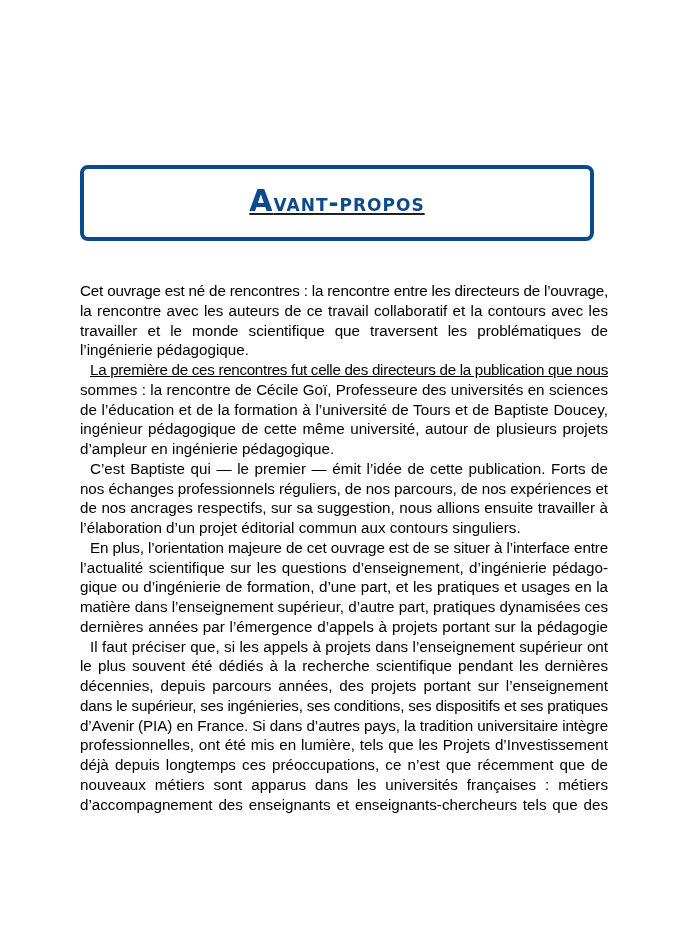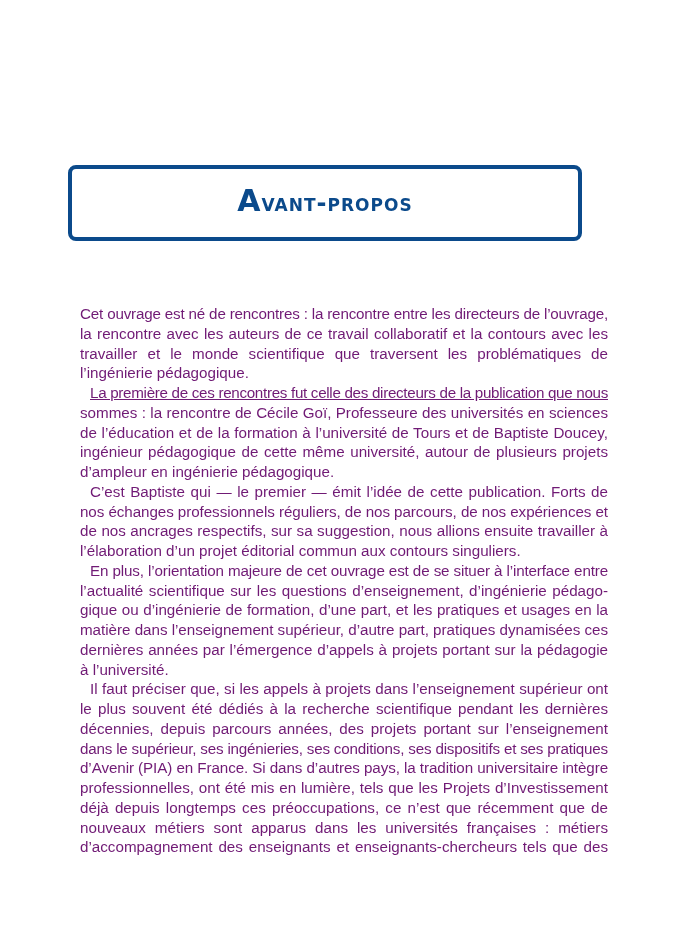--- a/index.html
+++ b/index.html
@@ -10,52 +10,53 @@
     body {
       width: 700px;
       height: 950px;
       position: relative;
       overflow: hidden;
       font-family: "Liberation Sans", "DejaVu Sans", sans-serif;
       color: #231f20;
     }
     .title-box {
       position: absolute;
-      left: 68px;
+      left: 80px;
       top: 165px;
       width: 506px;
       height: 68px;
       border: 4px solid #0b4a8b;
       border-radius: 8px;
       display: flex;
       align-items: center;
       justify-content: center;
+      text-decoration: underline;
     }
     .title {
       font-family: "DejaVu Sans", sans-serif;
       font-weight: bold;
       color: #0b4a8b;
       font-size: 24px;
       letter-spacing: 1px;
       font-variant: small-caps;
       margin: 0;
       line-height: 1;
       transform: translateY(-2px);
     }
     .title .cap {
       font-size: 30px;
     }
     .body-text {
       position: absolute;
       left: 80px;
-      top: 304px;
+      top: 281px;
       width: 528px;
       font-size: 15.2px;
       line-height: 19.75px;
-      color: #701a75;
+      color: #000000;
     }
     .line {
       display: block;
       white-space: nowrap;
       text-align: justify;
       text-align-last: justify;
       height: 19.75px;
       overflow: visible;
     }
     .line.last {
@@ -88,21 +89,20 @@
   <span class="line indent">C’est Baptiste qui — le premier — émit l’idée de cette publication. Forts de</span>
   <span class="line" style="letter-spacing: -0.0724432px;">nos échanges professionnels réguliers, de nos parcours, de nos expériences et</span>
   <span class="line">de nos ancrages respectifs, sur sa suggestion, nous allions ensuite travailler à</span>
   <span class="line last">l’élaboration d’un projet éditorial commun aux contours singuliers.</span>
 
   <span class="line indent" style="letter-spacing: -0.143449px;">En plus, l’orientation majeure de cet ouvrage est de se situer à l’interface entre</span>
   <span class="line">l’actualité scientifique sur les questions d’enseignement, d’ingénierie pédago-</span>
   <span class="line">gique ou d’ingénierie de formation, d’une part, et les pratiques et usages en la</span>
   <span class="line" style="letter-spacing: -0.0282062px;">matière dans l’enseignement supérieur, d’autre part, pratiques dynamisées ces</span>
   <span class="line">dernières années par l’émergence d’appels à projets portant sur la pédagogie</span>
-  <span class="line last">à l’université.</span>
 
   <span class="line indent">Il faut préciser que, si les appels à projets dans l’enseignement supérieur ont</span>
   <span class="line">le plus souvent été dédiés à la recherche scientifique pendant les dernières</span>
   <span class="line">décennies, depuis parcours années, des projets portant sur l’enseignement</span>
   <span class="line" style="letter-spacing: -0.196615px;">dans le supérieur, ses ingénieries, ses conditions, ses dispositifs et ses pratiques</span>
   <span class="line" style="letter-spacing: -0.0833961px;">d’Avenir (PIA) en France. Si dans d’autres pays, la tradition universitaire intègre</span>
   <span class="line">professionnelles, ont été mis en lumière, tels que les Projets d’Investissement</span>
   <span class="line">déjà depuis longtemps ces préoccupations, ce n’est que récemment que de</span>
   <span class="line">nouveaux métiers sont apparus dans les universités françaises : métiers</span>
   <span class="line">d’accompagnement des enseignants et enseignants-chercheurs tels que des</span>

